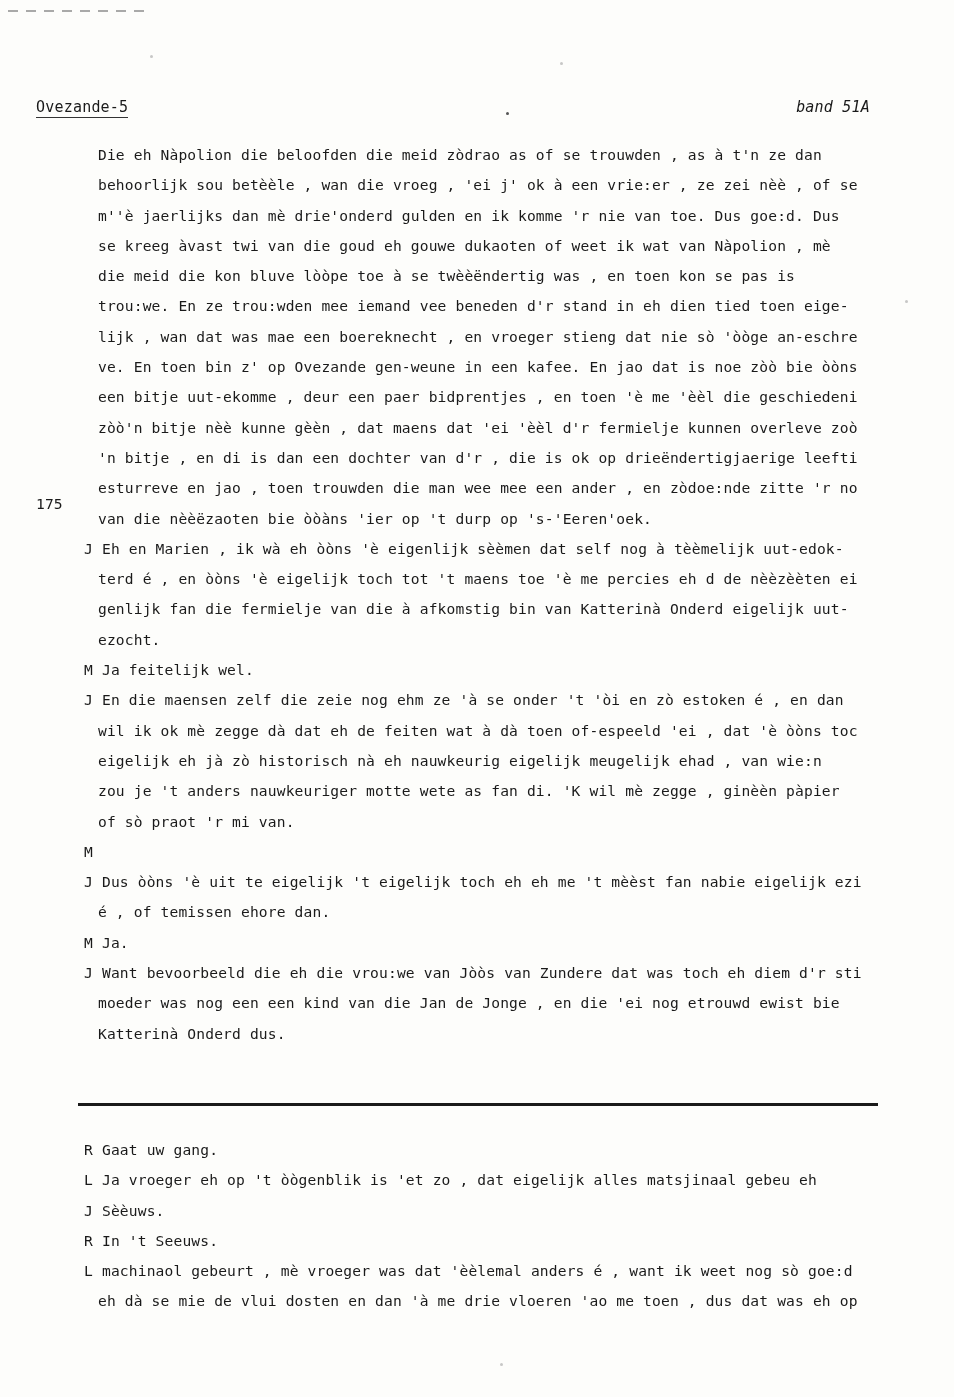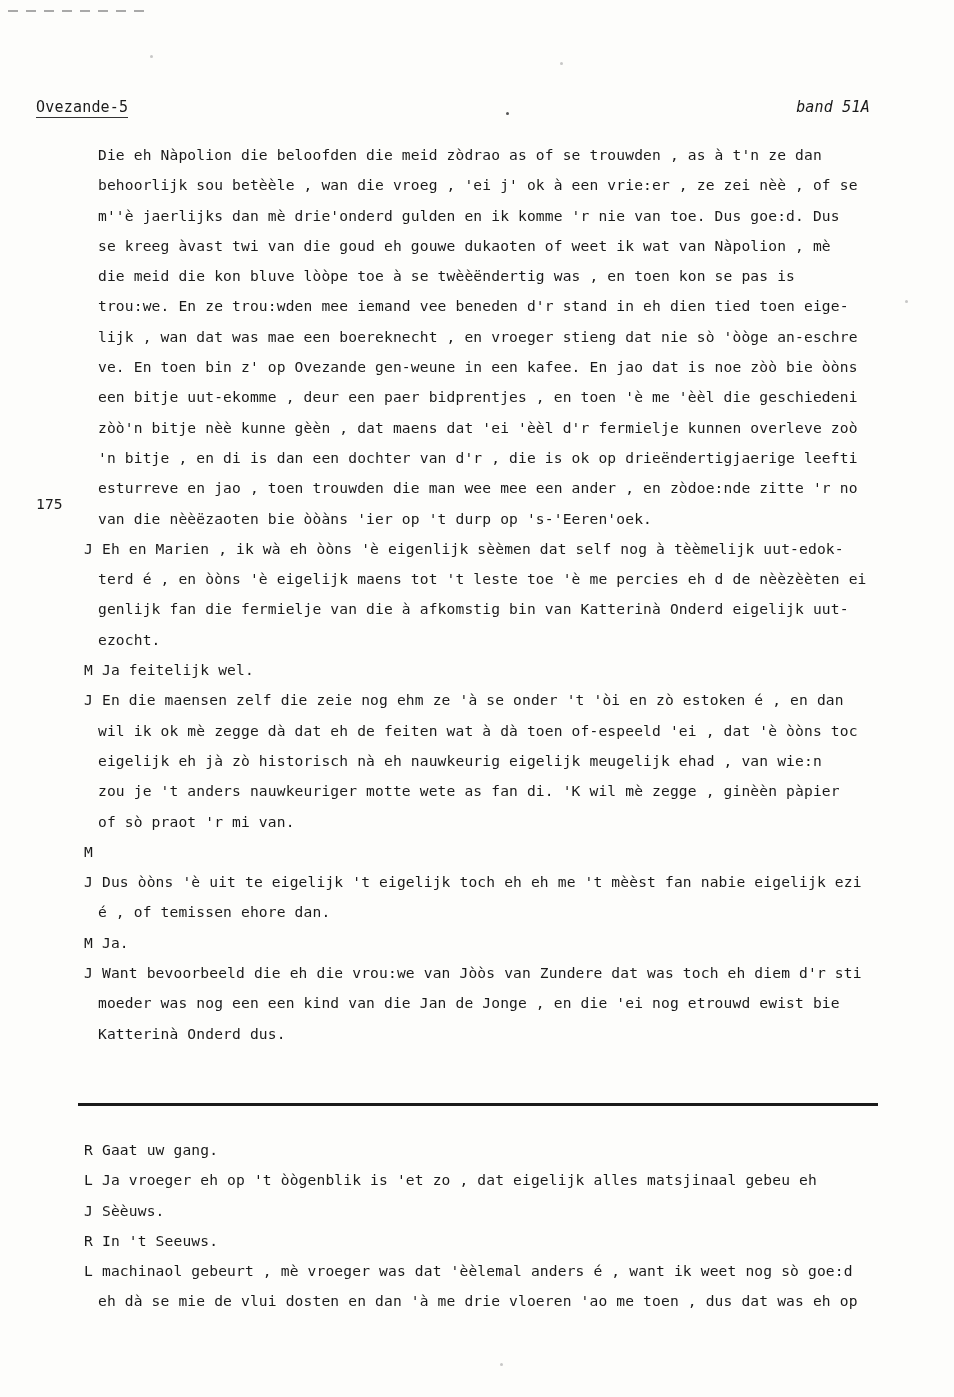--- a/index.html
+++ b/index.html
@@ -138,21 +138,21 @@
       <div class="line"><span class="ind1">die meid die kon bluve lòòpe toe à se twèèëndertig was , en toen kon se pas is</span></div>
       <div class="line"><span class="ind1">trou:we. En ze trou:wden mee iemand vee beneden d'r stand in eh dien tied toen eige-</span></div>
       <div class="line"><span class="ind1">lijk , wan dat was mae een boereknecht , en vroeger stieng dat nie sò 'òòge an-eschre</span></div>
       <div class="line"><span class="ind1">ve. En toen bin z' op Ovezande gen-weune in een kafee. En jao dat is noe zòò bie òòns</span></div>
       <div class="line"><span class="ind1">een bitje uut-ekomme , deur een paer bidprentjes , en toen 'è me 'èèl die geschiedeni</span></div>
       <div class="line"><span class="ind1">zòò'n bitje nèè kunne gèèn , dat maens dat 'ei 'èèl d'r fermielje kunnen overleve zoò</span></div>
       <div class="line"><span class="ind1">'n bitje , en di is dan een dochter van d'r , die is ok op drieëndertigjaerige leefti</span></div>
       <div class="line"><span class="linenum">175</span><span class="ind1">esturreve en jao , toen trouwden die man wee mee een ander , en zòdoe:nde zitte 'r no</span></div>
       <div class="line"><span class="ind1">van die nèèëzaoten bie òòàns 'ier op 't durp op 's-'Eeren'oek.</span></div>
       <div class="line"><span class="spk">J</span><span class="spk-text">Eh en Marien , ik wà eh òòns 'è eigenlijk sèèmen dat self nog à tèèmelijk uut-edok-</span></div>
-      <div class="line"><span class="ind1">terd é , en òòns 'è eigelijk maens tot 't leste toe 'è me percies eh d de nèèzèèten ei</span></div>
+      <div class="line"><span class="ind1">terd é , en òòns 'è eigelijk toch tot 't maens toe 'è me percies eh d de nèèzèèten ei</span></div>
       <div class="line"><span class="ind1">genlijk fan die fermielje van die à afkomstig bin van Katterinà Onderd eigelijk uut-</span></div>
       <div class="line"><span class="ind1">ezocht.</span></div>
       <div class="line"><span class="spk">M</span><span class="spk-text">Ja feitelijk wel.</span></div>
       <div class="line"><span class="spk">J</span><span class="spk-text">En die maensen zelf die zeie nog ehm ze 'à se onder 't 'òi en zò estoken é , en dan</span></div>
       <div class="line"><span class="ind1">wil ik ok mè zegge dà dat eh de feiten wat à dà toen of-espeeld 'ei , dat 'è òòns toc</span></div>
       <div class="line"><span class="ind1">eigelijk eh jà zò historisch nà eh nauwkeurig eigelijk meugelijk ehad , van wie:n</span></div>
       <div class="line"><span class="ind1">zou je 't anders nauwkeuriger motte wete as fan di. 'K wil mè zegge , ginèèn pàpier</span></div>
       <div class="line"><span class="ind1">of sò praot 'r mi van.</span></div>
       <div class="line"><span class="spk">M</span></div>
       <div class="line"><span class="spk">J</span><span class="spk-text">Dus òòns 'è uit te eigelijk 't eigelijk toch eh eh me 't mèèst fan nabie eigelijk ezi</span></div>

